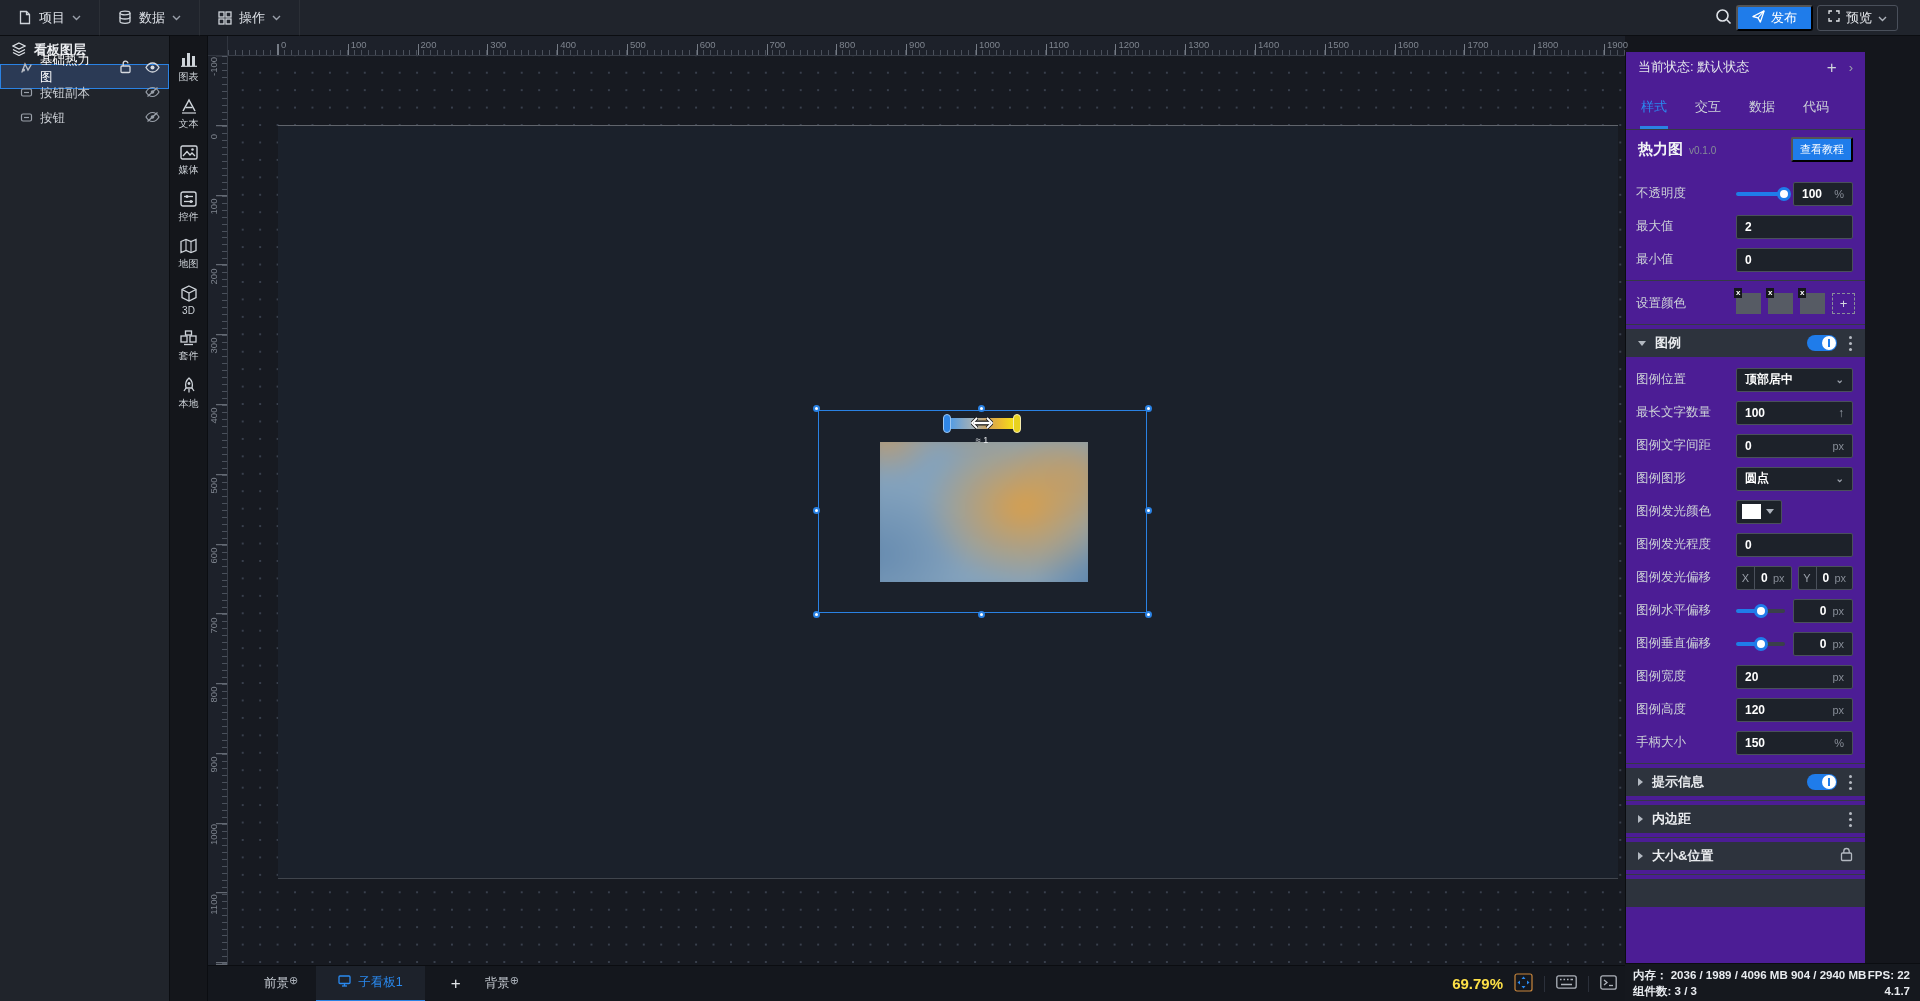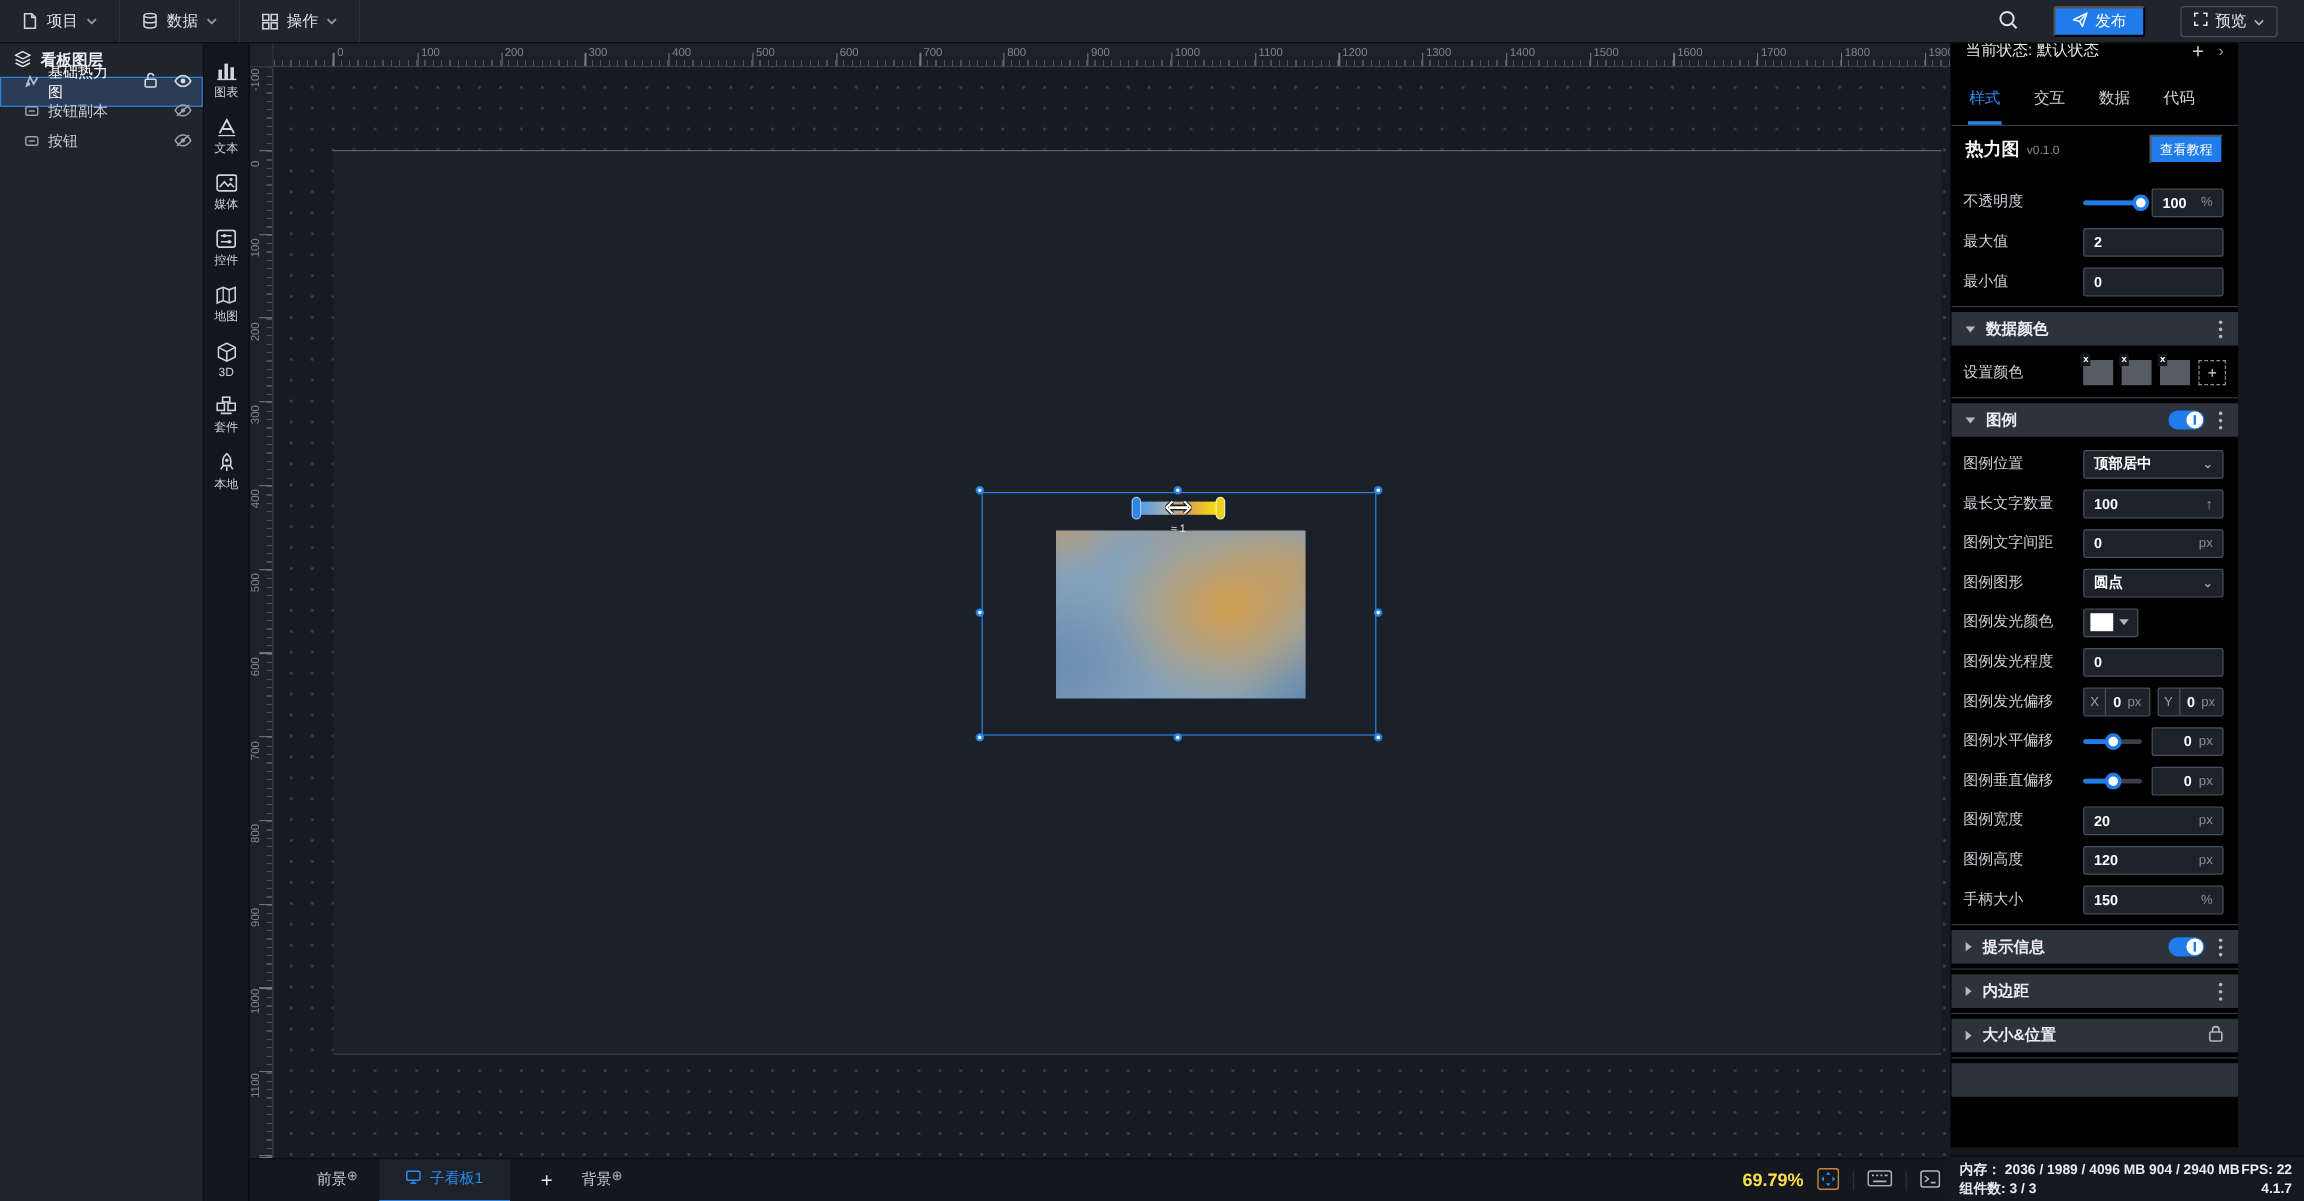--- a/index.html
+++ b/index.html
@@ -4,21 +4,21 @@
 <style>
   * { margin:0; padding:0; box-sizing:border-box; }
   html,body { background:#0e1014; }
   body { font-family:"Liberation Sans", sans-serif; }
   .app { position:relative; width:1920px; height:1001px; background:#14161c; overflow:hidden; color:#d6dae0; font-size:13px; }
 
   
   .topbar { position:absolute; left:0; top:0; width:1920px; height:36px; background:#20242c; border-bottom:1px solid #0b0d11; display:flex; align-items:center; z-index:30; }
   .menu { display:flex; align-items:center; gap:7px; height:36px; padding:0 18px; color:#dde1e7; cursor:default; border-right:1px solid rgba(255,255,255,0.05); }
   .menu svg { display:block; }
-  .topbar-right { margin-left:auto; display:flex; align-items:center; gap:29px; padding-right:22px; }
+  .topbar-right { margin-left:auto; display:flex; align-items:center; gap:4px; padding-right:22px; }
   .btn-publish { display:flex; align-items:center; gap:6px; height:26px; padding:0 14px; background:#1f7cea; color:#fff; border-radius:3px; font-size:13px; }
   .btn-preview { display:flex; align-items:center; gap:6px; height:26px; padding:0 10px; border:1px solid #4a505b; color:#e3e6ea; border-radius:3px; font-size:13px; background:transparent; }
 
   
   .layers { position:absolute; left:0; top:36px; width:170px; height:965px; background:#20242b; border-right:1px solid #0b0d11; z-index:20; }
   .layers-header { height:28px; display:flex; align-items:center; gap:8px; padding:0 12px; color:#eceef1; font-weight:bold; font-size:13px; }
   .layer-item { height:25px; display:flex; align-items:center; gap:7px; padding:0 8px 16px 19px; color:#c9cdd3; font-size:12.5px; border:1px solid transparent; }
   .layer-item.selected { background:#2b3a55; border-color:#2a82e4; color:#fff; }
   .layer-item .spacer { margin-left:auto; }
   .layer-item svg { flex:none; }
@@ -78,21 +78,21 @@
   .bb-add { margin-left:18px; color:#e3e6ea; font-size:17px; width:26px; text-align:center; }
   .bb-right { margin-left:auto; display:flex; align-items:center; gap:11px; padding-right:8px; }
   .bb-zoom { color:#fde047; font-size:15px; font-weight:bold; }
   .bb-sep { width:1px; height:16px; background:#2b303a; }
 
   
   .statusbar { position:absolute; left:1625px; top:963px; width:295px; height:38px; background:#15181e; border-top:1px solid #0b0d11; padding:3px 10px 0 8px; z-index:25; }
   .status-line { display:flex; justify-content:space-between; font-size:11.5px; font-weight:bold; color:#e8ebef; line-height:16px; white-space:nowrap; }
 
   
-  .inspector { position:absolute; left:1625px; top:27px; width:240px; height:929px; background:#000000; border-left:1px solid #0b0d11; overflow:hidden; z-index:20; }
+  .inspector { position:absolute; left:1625px; top:52px; width:240px; height:929px; background:#4c1d95; border-left:1px solid #0b0d11; overflow:hidden; z-index:20; }
   .state-row { height:30px; display:flex; align-items:center; padding:0 12px; color:#e4e7eb; }
   .state-actions { margin-left:auto; display:flex; align-items:center; gap:12px; color:#cfd4da; }
   .state-plus { font-size:17px; line-height:17px; }
   .state-next { font-size:13px; color:#9aa0aa; }
   .tabs-row { height:48px; display:flex; align-items:flex-end; gap:26px; padding:0 14px; border-bottom:1px solid #353b45; }
   .tab { position:relative; padding:0 1px 13px; color:#ced3d9; font-size:13px; }
   .tab.active { color:#2a8af0;margin-top:24px; }
   .tab.active::after { content:""; position:absolute; left:0; right:0; bottom:0; height:3px; background:#2a82e4; }
   .comp-header { height:38px; display:flex; align-items:center; padding:0 12px; }
   .comp-name { color:#f2f4f6; font-size:15px; font-weight:bold; }
@@ -520,27 +520,20 @@
           <span class="rlabel">最小值</span>
           <div class="ctrl">
               <div class="input">
                 <span>0</span>
               </div>
             </div>
         </div>
       </div>
 
       <div class="divider"></div>
-      <div class="sec-header">
-        <span class="caret"></span>
-        <span class="sec-title">数据颜色</span>
-        <span class="sec-actions">
-            <span class="kebab"></span>
-          </span>
-      </div>
       <div class="rows">
         <div class="row">
           <span class="rlabel">设置颜色</span>
           <div class="ctrl">
               <div class="chips" id="color-chips">
                 <span class="chip"><span class="fill" style="background:#1e88e5;"></span><span class="badge">x</span></span>
                 <span class="chip"><span class="fill" style="background:#e09b3d;"></span><span class="badge">x</span></span>
                 <span class="chip"><span class="fill" style="background:#e3d022;"></span><span class="badge">x</span></span>
                 <span class="chip-add">+</span>
               </div>

